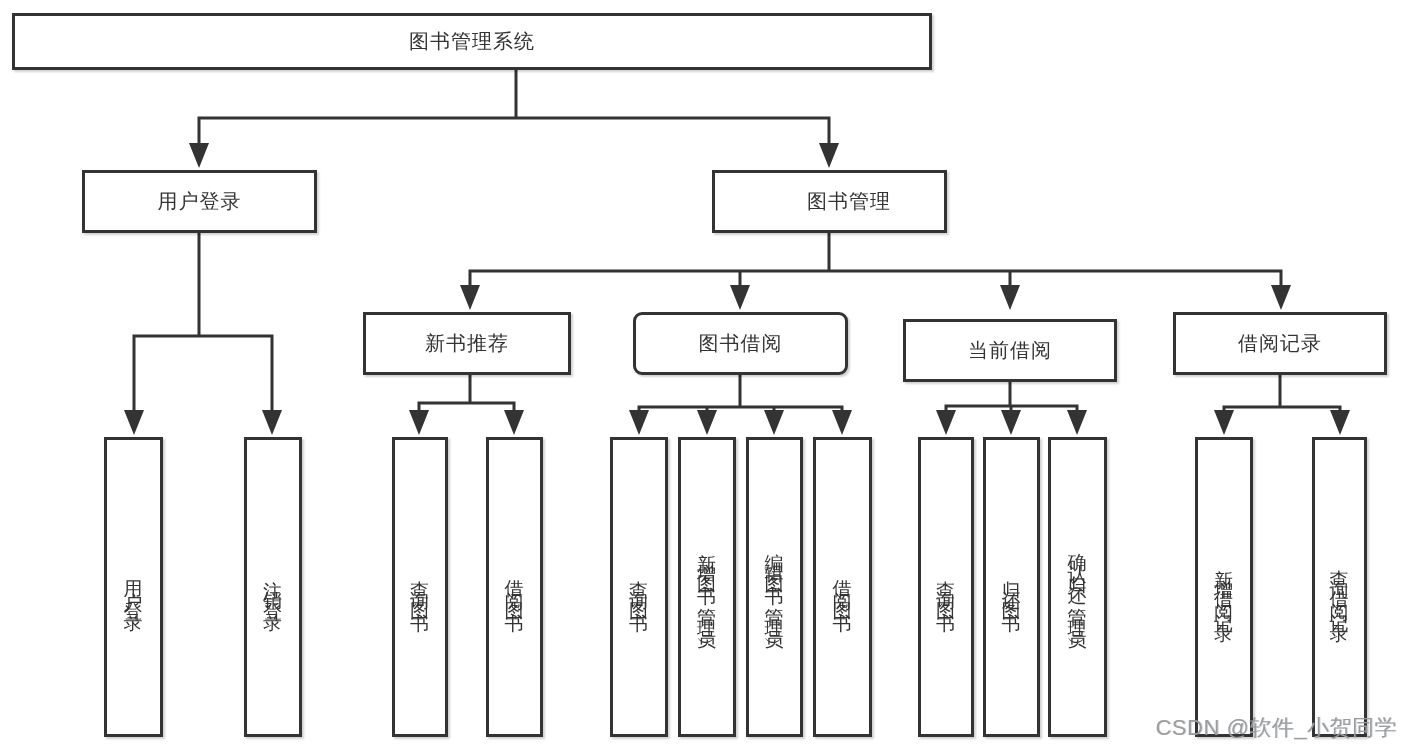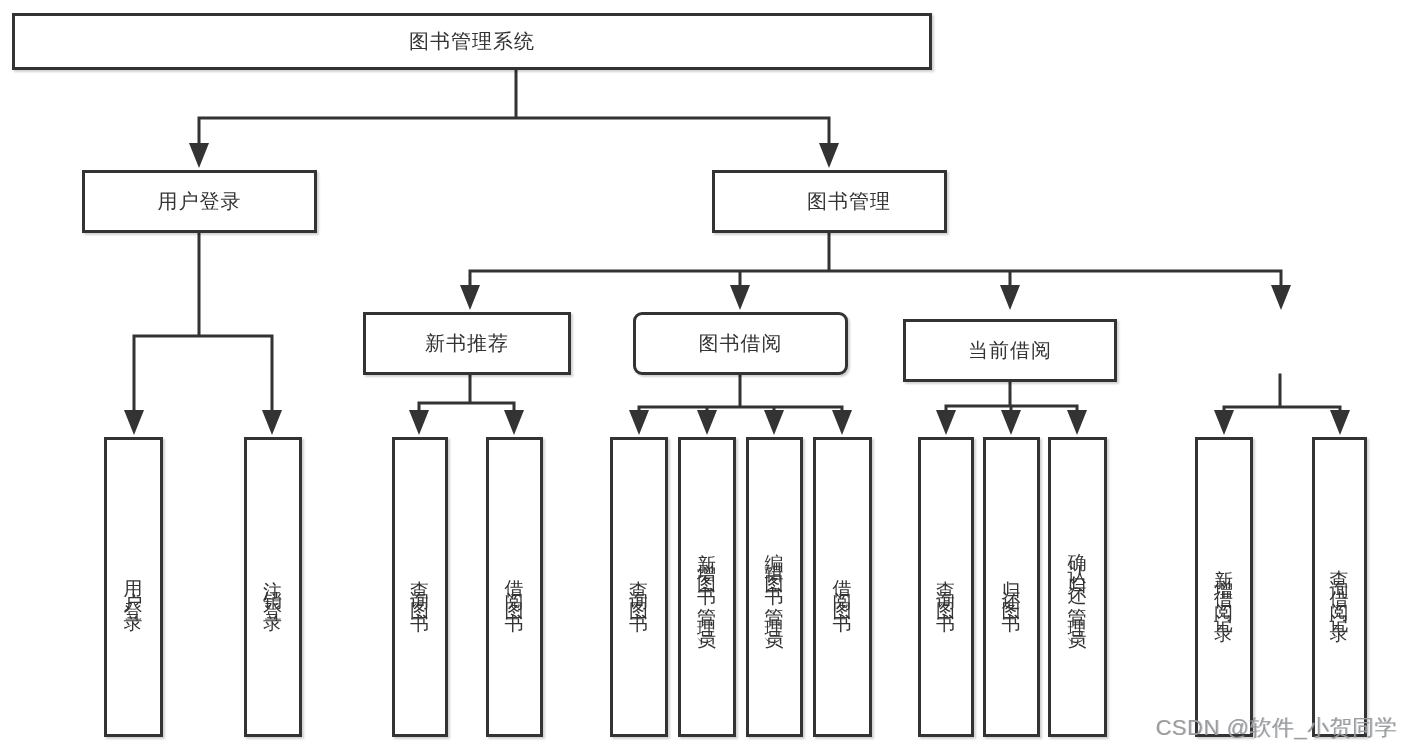--- a/index.html
+++ b/index.html
@@ -100,20 +100,23 @@
 
   <div class="node hbox" style="left:363px; top:312px; width:208px; height:63px;">
     <span>新书推荐</span>
   </div>
   <div class="node hbox" style="left:633px; top:312px; width:215px; height:63px;border-radius:9px;">
     <span>图书借阅</span>
   </div>
   <div class="node hbox" style="left:903px; top:312px; width:214px; height:63px;margin-top:7px;">
     <span>当前借阅</span>
   </div>
+  <div class="node hbox" style="left:1173px; top:312px; width:214px; height:63px;">
+    <span>借阅记录</span>
+  </div>
 
   <div class="node vbox" style="left:104px; top:437px; width:59px; height:300px;">
     <span>用户登录</span>
   </div>
   <div class="node vbox" style="left:244px; top:437px; width:58px; height:300px;">
     <span>注销登录</span>
   </div>
 
   <div class="node vbox" style="left:392px; top:437px; width:56px; height:300px;">
     <span>查询图书</span>

